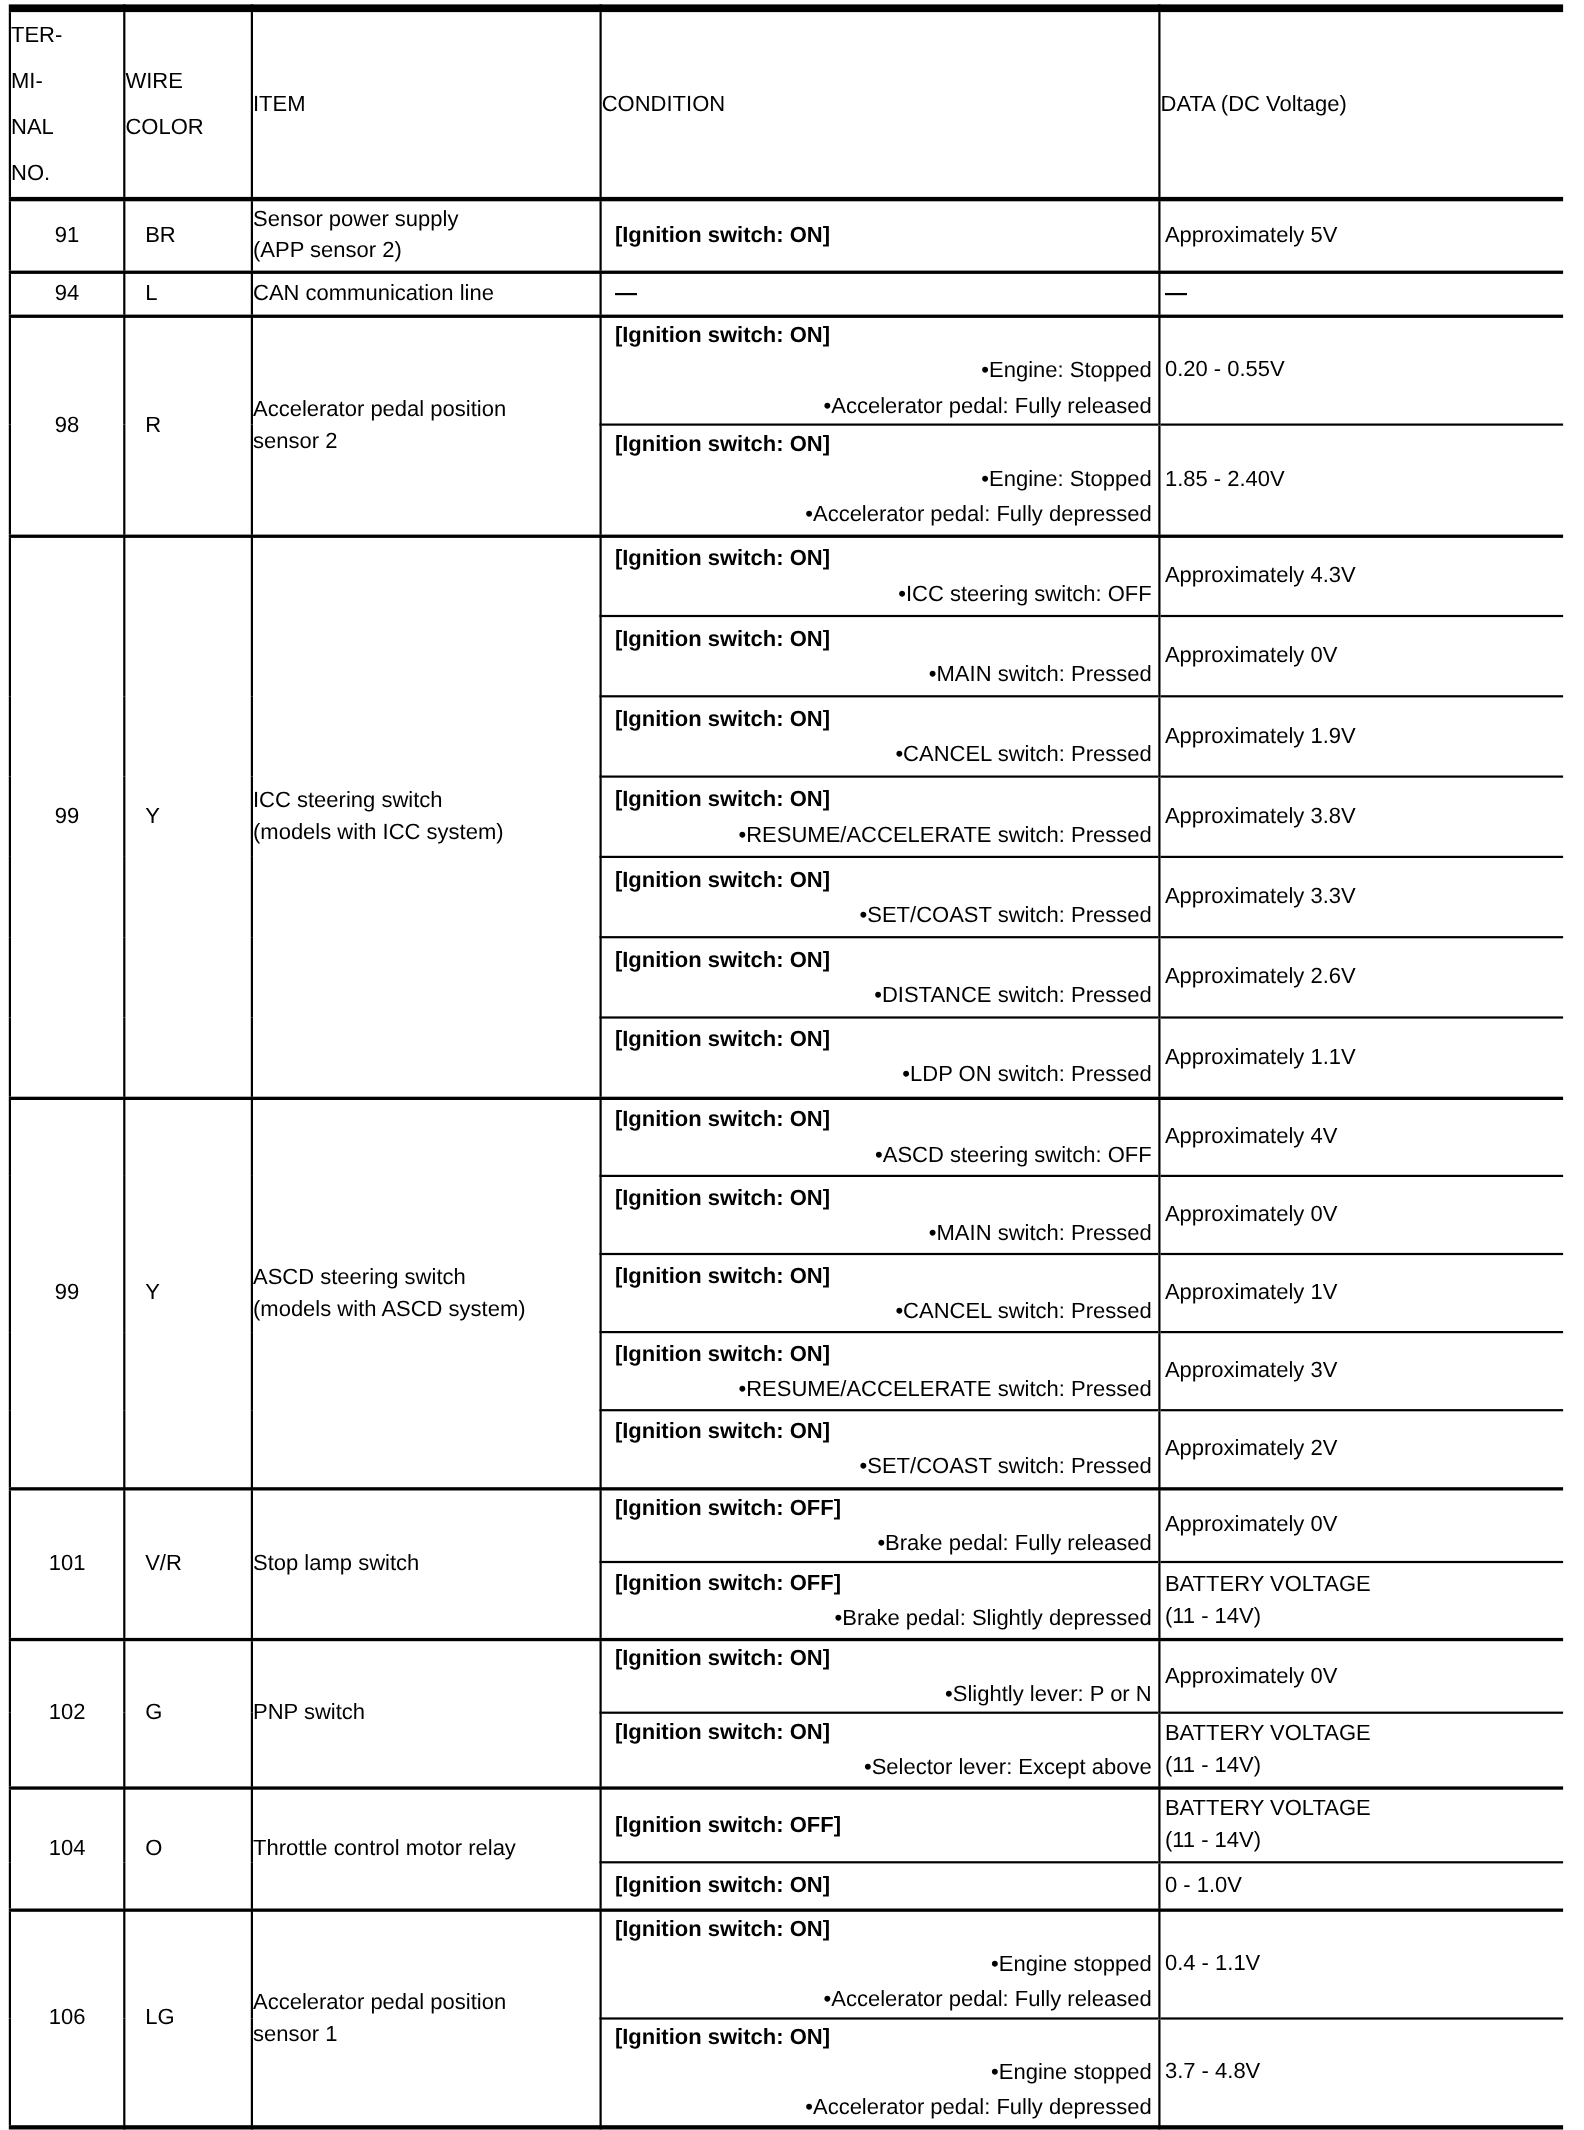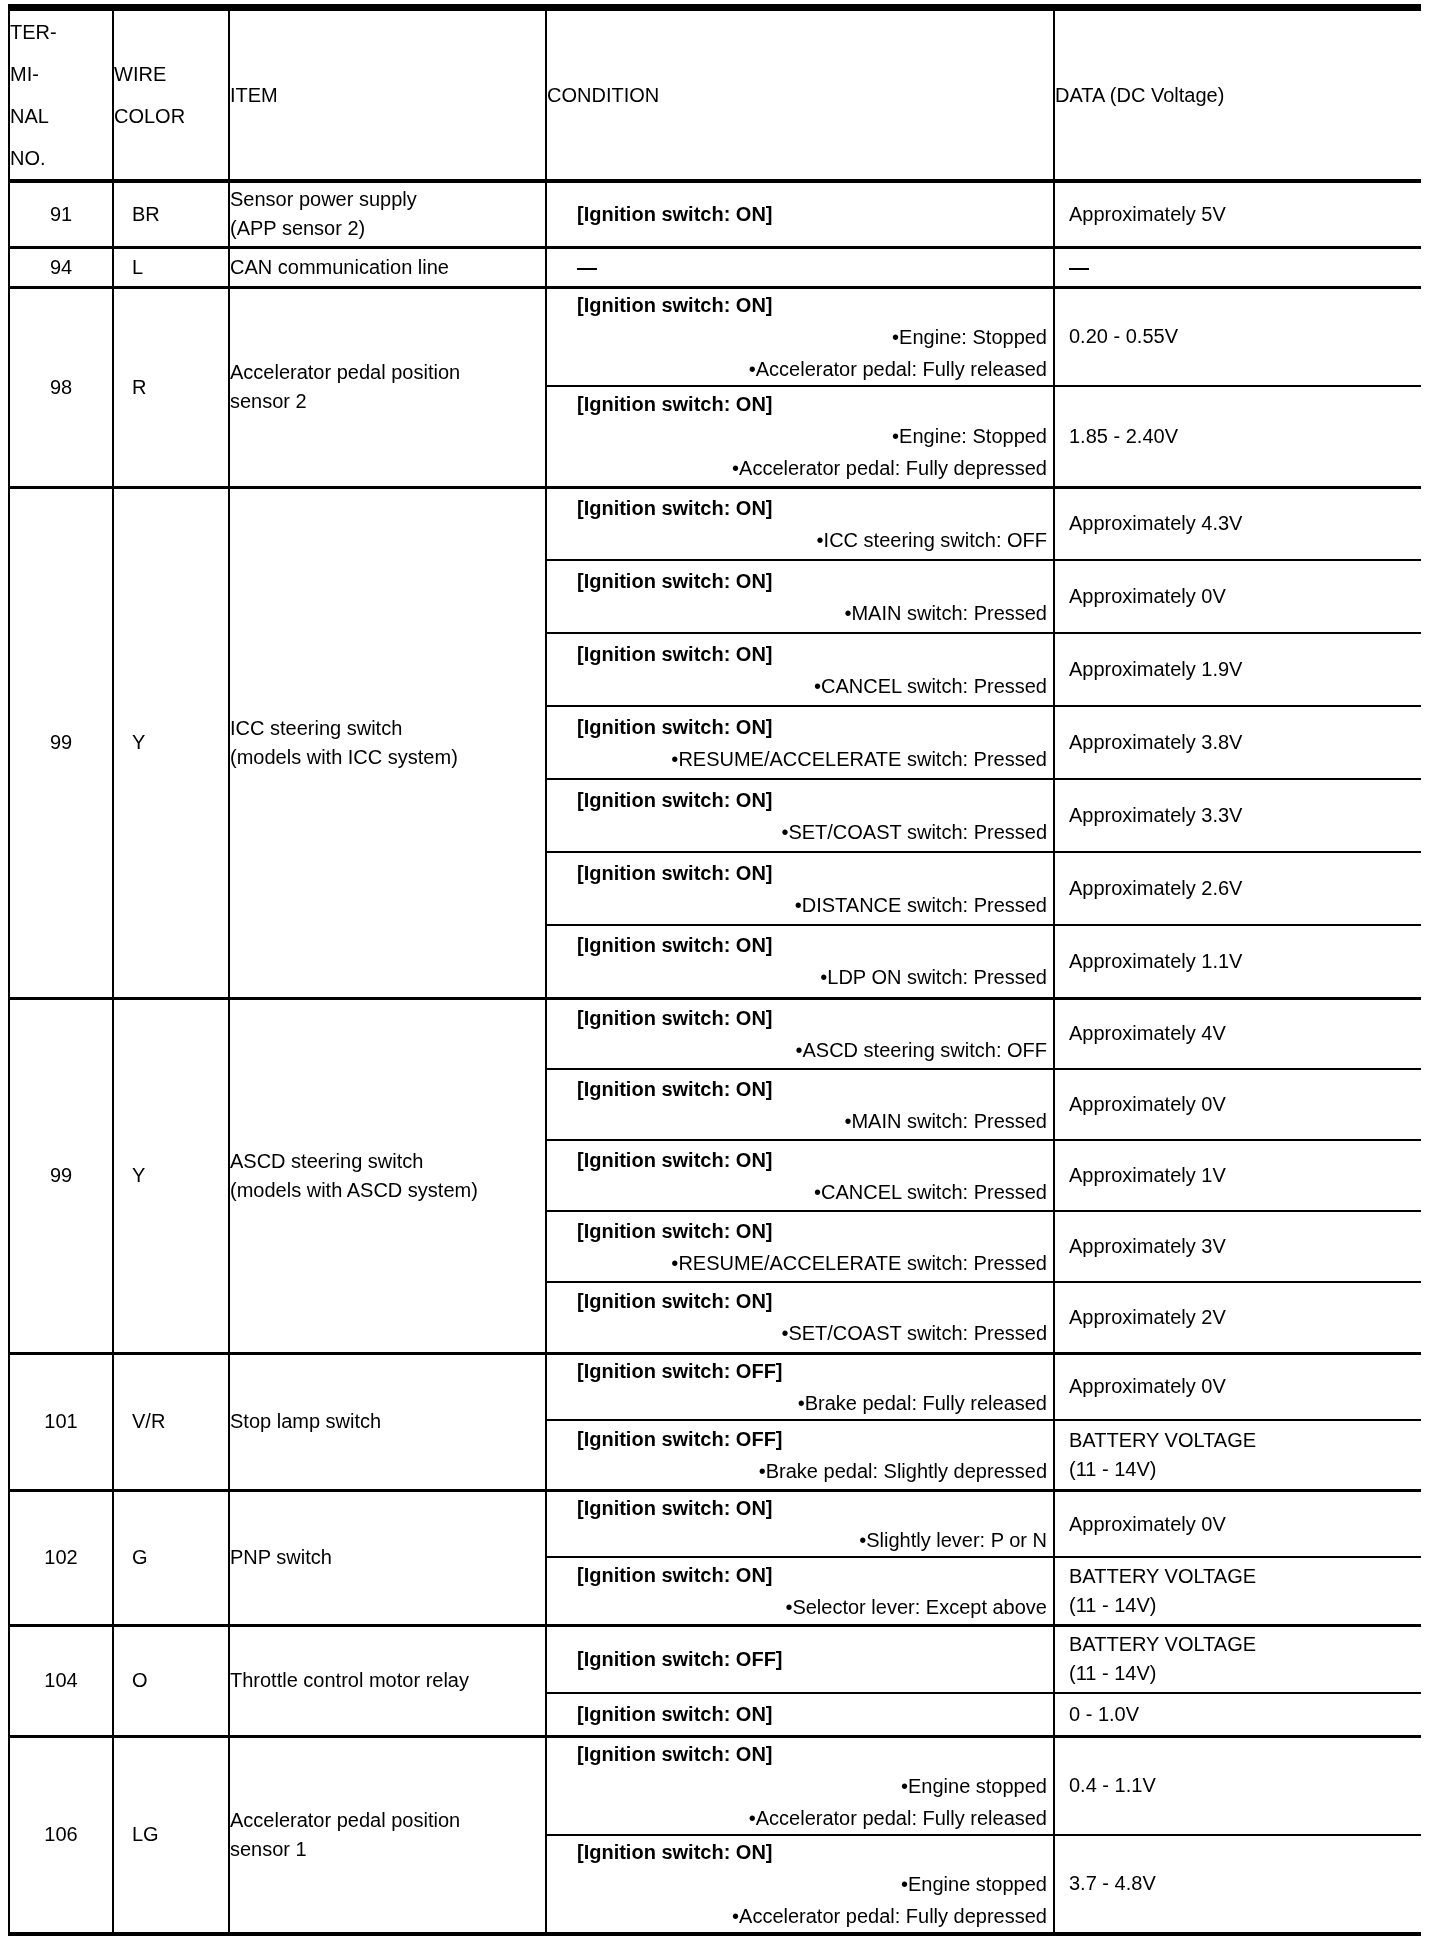--- a/index.html
+++ b/index.html
@@ -27,22 +27,22 @@
     overflow: hidden;
   }
   th { text-align: left; line-height: 42px; }
   thead tr { border-bottom: 4px solid #000; }
   tr.g { border-top: 3px solid #000; }   
   tr.s { border-top: 2px solid #000; }   
   .c1, .c2, .c3, .c4 { border-right: 2px solid #000; }
   td.c1 { text-align: center; }
   td.c2 { padding-left: 18px; }
   td.c3 { line-height: 29px; }
-  td.c4 { padding-left: 30px; padding-right: 6px; }
-  td.c5 { padding-left: 14px; line-height: 29px; }
+  td.c4 { padding-left: 12px; padding-right: 6px; }
+  td.c5 { padding-left: 4px; line-height: 29px; }
   .pre { white-space: pre-line; }
   .ch { font-weight: bold; line-height: 32px; }   
   .bold { font-weight: bold; }
   .bl { line-height: 32px; margin-left: 9px; text-align: right; }     
   .bm { display: inline-block; width: 27px; }      
 </style>
 </head>
 <body>
 
 <table class="tv">

